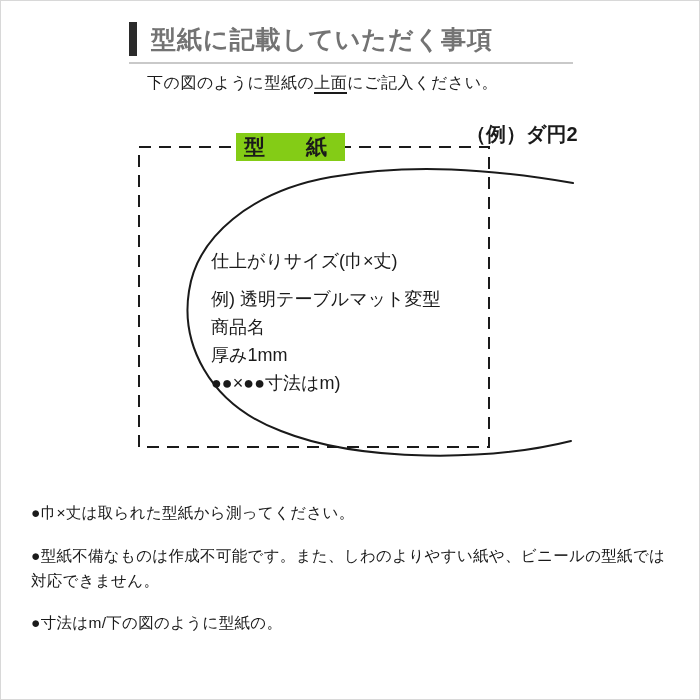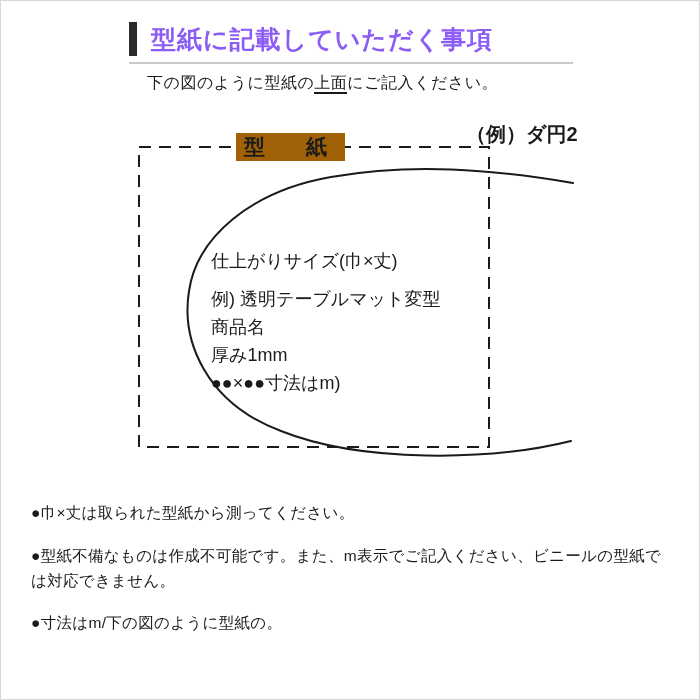--- a/index.html
+++ b/index.html
@@ -37,21 +37,21 @@
     height: 34px;
     background: #2b2b2b;
     margin-left: 128px;
     margin-right: 14px;
     flex: 0 0 auto;
   }
   .heading-text {
     font-size: 25px;
     font-weight: bold;
     letter-spacing: 1px;
-    color: #8b5cf6;
+    color: #737373;
     white-space: nowrap;
   }
   .heading-underline {
     position: absolute;
     left: 128px;
     top: 61px;
     width: 444px;
     height: 2px;
     background: #c9c9c9;
   }
@@ -82,21 +82,21 @@
     left: 0;
     top: 0;
   }
   .label-katagami {
     position: absolute;
     left: 125px;
     top: 22px;
     font-size: 21px;
     font-weight: bold;
     letter-spacing: 10px;
-    background: #a16207;
+    background: #84cc16;
     padding: 0 8px;
     white-space: nowrap;
   }
   .label-rei {
     position: absolute;
     left: 355px;
     top: 10px;
     font-size: 20px;
     font-weight: bold;
     white-space: nowrap;
@@ -156,17 +156,17 @@
       <span class="gap"></span>
       <div>例) 透明テーブルマット変型</div>
       <div>商品名</div>
       <div>厚み1mm</div>
       <div>●●×●●寸法はm)</div>
     </div>
   </div>
 
   <div class="notes">
     <div class="note">●巾×丈は取られた型紙から測ってください。</div>
-    <div class="note">●型紙不備なものは作成不可能です。また、m表示でご記入ください、ビニールの型紙では対応できません。</div>
+    <div class="note">●型紙不備なものは作成不可能です。また、しわのよりやすい紙や、ビニールの型紙では対応できません。</div>
     <div class="note">●寸法はm/下の図のように型紙の。</div>
   </div>
 
 </div>
 
 </body></html>

